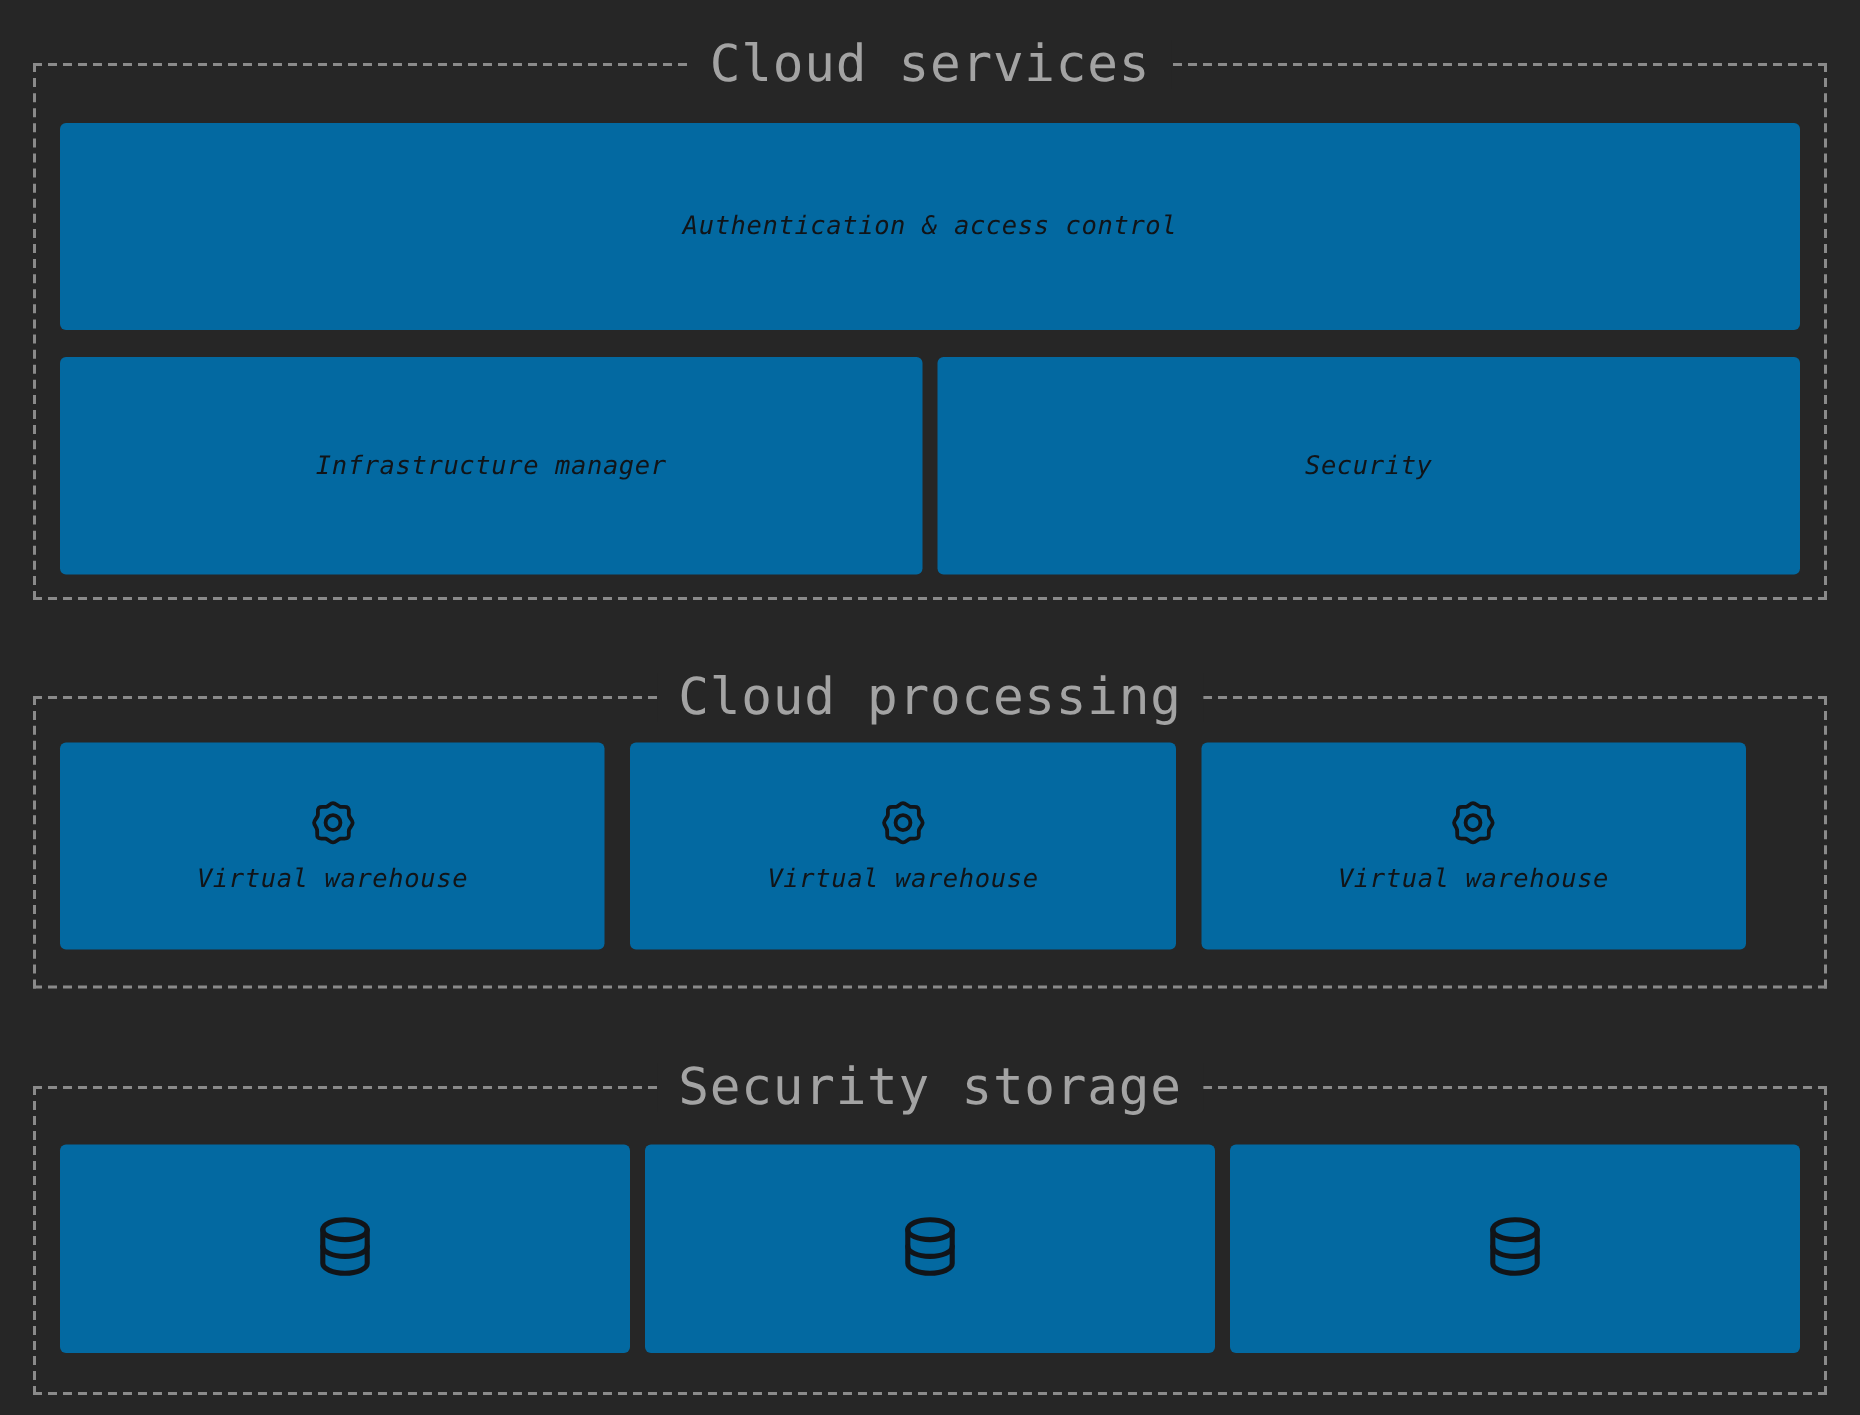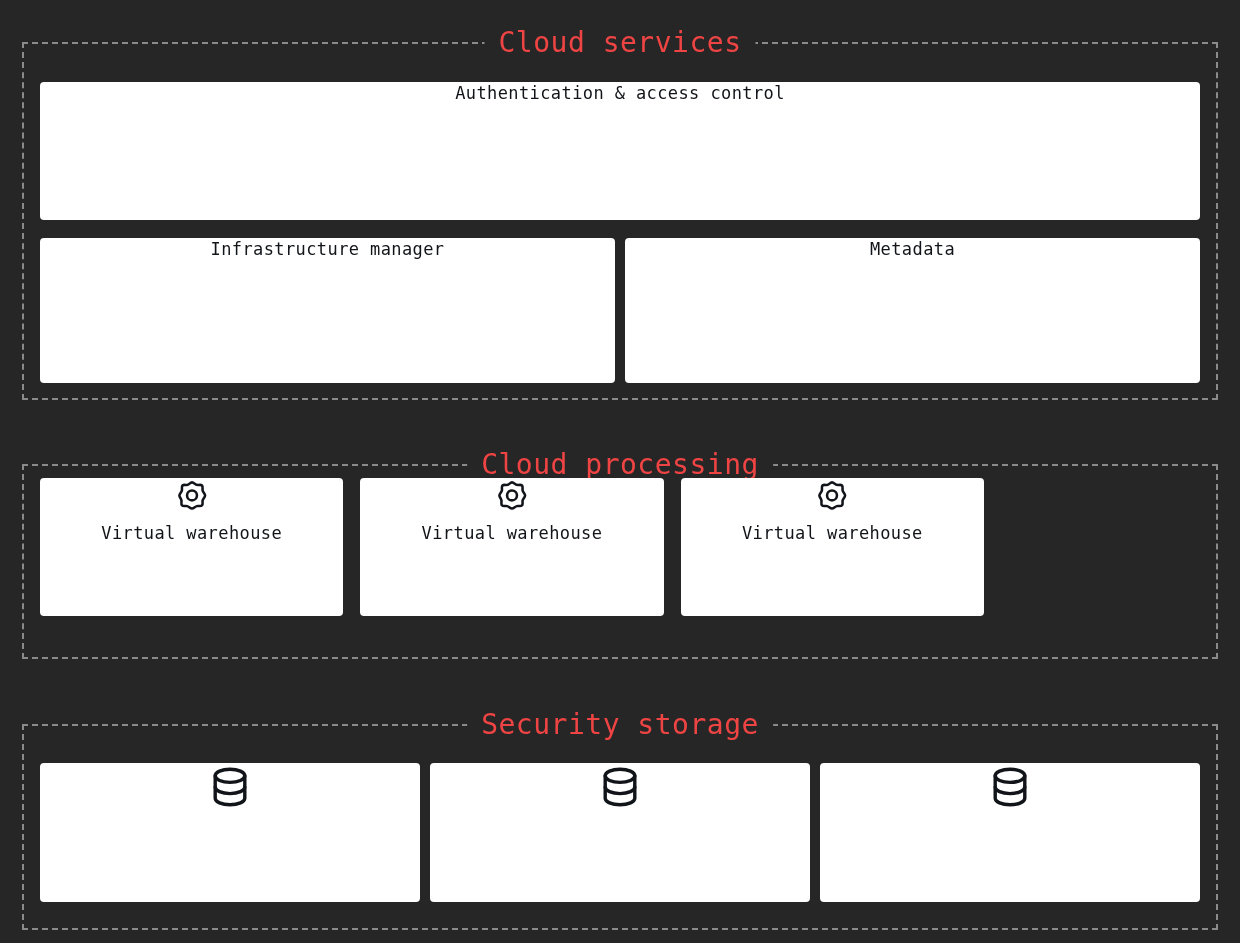--- a/index.html
+++ b/index.html
@@ -28,43 +28,45 @@
     box-sizing: border-box;
     border: 2px dashed #8a8a8a;
     background: transparent;
   }
   .group-title {
     position: absolute;
     top: -17px;
     left: 50%;
     transform: translateX(-50%);
     background: #262626;
-    color: #ef4444;
-    font-size: 28px;
+    color: #a3a3a3;
+    font-size: 34px;
     line-height: 32px;
     letter-spacing: 0.5px;
     padding: 0 14px;
     white-space: nowrap;
   }
 
   .row {
     position: absolute;
     display: flex;
     gap: 10px;
   }
 
   .box {
-    background: #ffffff;
+    background: #0369a1;
     border-radius: 4px;
     color: #111418;
     display: flex;
     flex-direction: column;
     align-items: center;
+    justify-content: center;
     box-sizing: border-box;
     flex: 1 1 0;
+    font-style: italic;
   }
   .box-label {
     font-size: 17px;
     line-height: 22px;
     letter-spacing: 0.4px;
     text-align: center;
     white-space: nowrap;
   }
   .box .icon {
     display: block;
@@ -74,21 +76,21 @@
     margin-bottom: 0;
   }
 
   
   #group-cloud-services  { left: 22px; top: 42px;  width: 1196px; height: 358px; }
   #group-query-processing{ left: 22px; top: 464px; width: 1196px; height: 195px; }
   #group-database-storage{ left: 22px; top: 724px; width: 1196px; height: 206px; }
 
   #row-auth        { left: 40px; top: 82px;  width: 1160px; height: 138px; }
   #row-cloud-subs  { left: 40px; top: 238px; width: 1160px; height: 145px; border-radius: 17px; }
-  #row-warehouses  { left: 40px; top: 478px; width: 944px; height: 138px; gap: 17px; }
+  #row-warehouses  { left: 40px; top: 495px; width: 1124px; height: 138px; gap: 17px; }
   #row-storage     { left: 40px; top: 763px; width: 1160px; height: 139px; }
 </style>
 </head>
 <body>
 
 <div class="canvas">
 
   <div class="group" id="group-cloud-services">
     <span class="group-title">Cloud services</span>
   </div>
@@ -97,21 +99,21 @@
     <div class="box">
       <span class="box-label">Authentication &amp; access control</span>
     </div>
   </div>
 
   <div class="row" id="row-cloud-subs">
     <div class="box">
       <span class="box-label">Infrastructure manager</span>
     </div>
     <div class="box">
-      <span class="box-label">Metadata</span>
+      <span class="box-label">Security</span>
     </div>
   </div>
 
   <div class="group" id="group-query-processing">
     <span class="group-title">Cloud processing</span>
   </div>
 
   <div class="row" id="row-warehouses">
 
     <div class="box">

